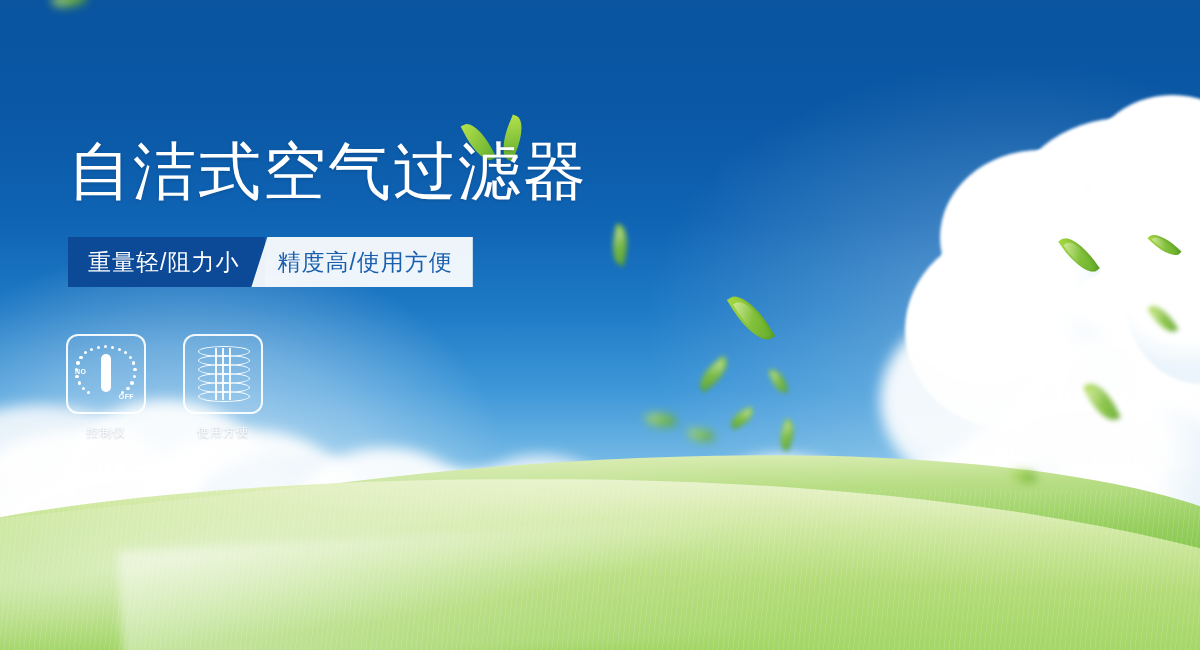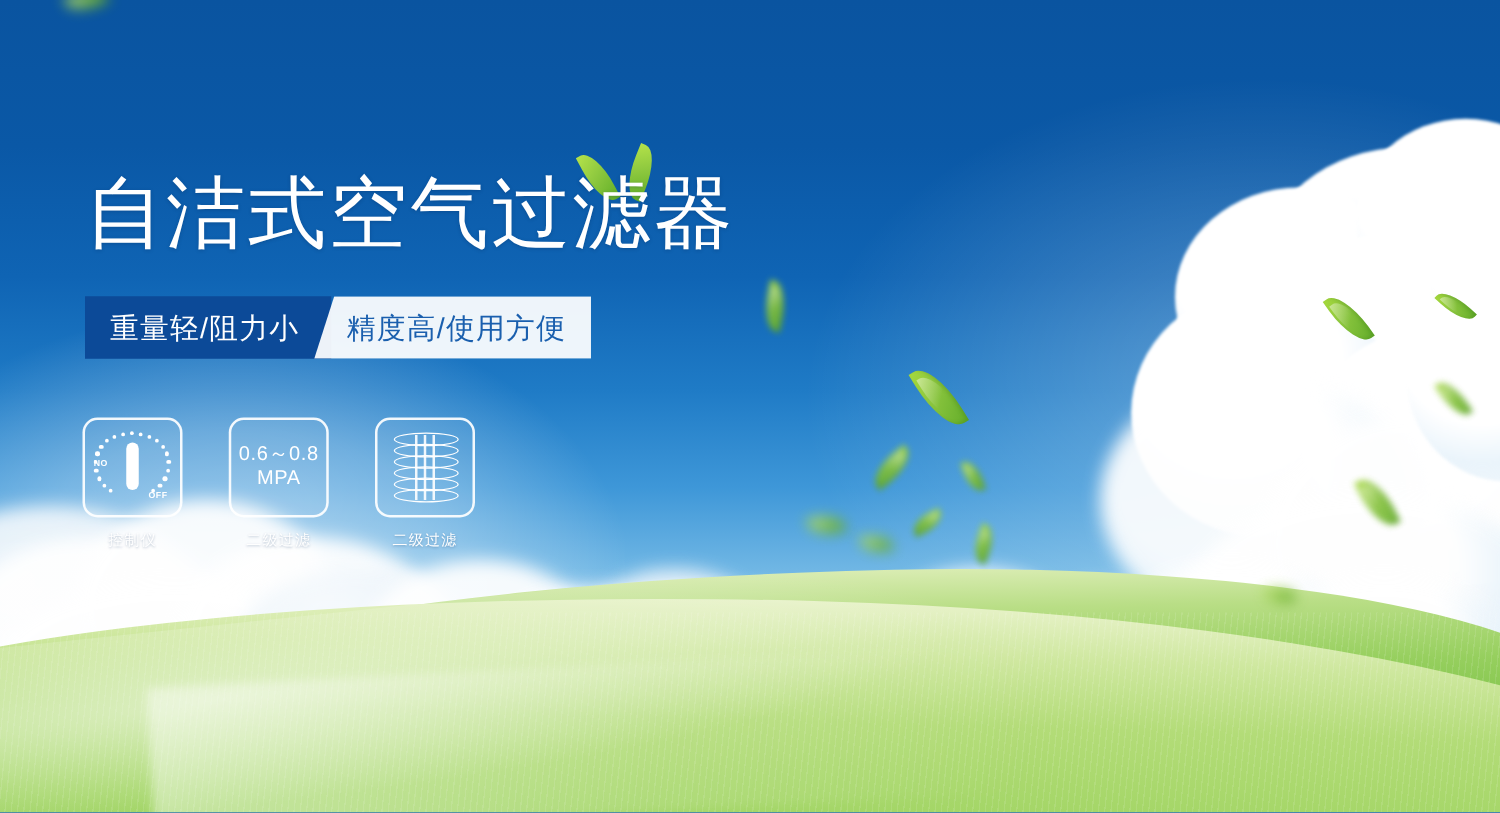--- a/index.html
+++ b/index.html
@@ -261,41 +261,34 @@
           <span class="dot" style="left:5.6px;top:41.6px;"></span>
           <span class="dot" style="left:11px;top:45.6px;"></span>
           <span class="needle"></span>
           <span class="g-no">NO</span>
           <span class="g-off">OFF</span>
         </div>
       </div>
       <div class="feat-label">控制仪</div>
     </div>
 
-    <div class="feat">
-      <div class="feat-box">
-        <div class="feat-text">0.6～0.8</div>
-        <div class="feat-text">MPA</div>
-      </div>
-      <div class="feat-label">二级过滤</div>
-    </div>
 
     <div class="feat">
       <div class="feat-box">
         <div class="coil">
           <span class="ring" style="top:0px;"></span>
           <span class="ring" style="top:9px;"></span>
           <span class="ring" style="top:18px;"></span>
           <span class="ring" style="top:27px;"></span>
           <span class="ring" style="top:36px;"></span>
           <span class="ring" style="top:45px;"></span>
           <span class="bar" style="left:17px;"></span>
           <span class="bar" style="left:24px;"></span>
           <span class="bar" style="left:31px;"></span>
         </div>
       </div>
-      <div class="feat-label">二级过滤</div>
+      <div class="feat-label">使用方便</div>
     </div>
 
 
 
   </div>
 </div>
 
 </body></html>

